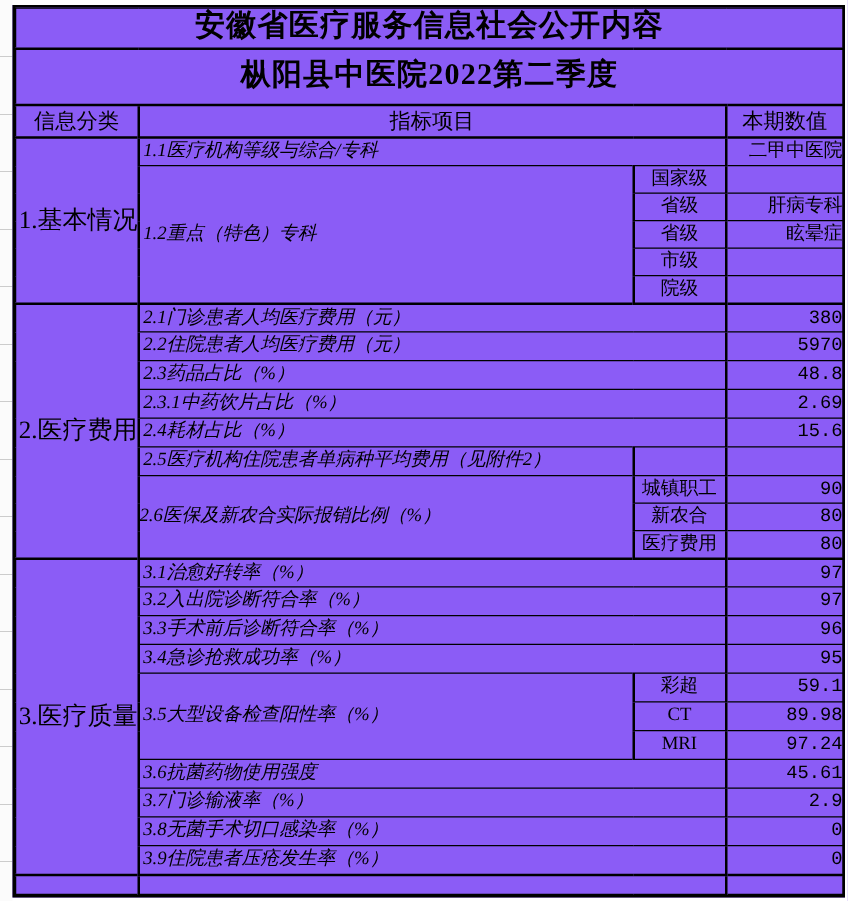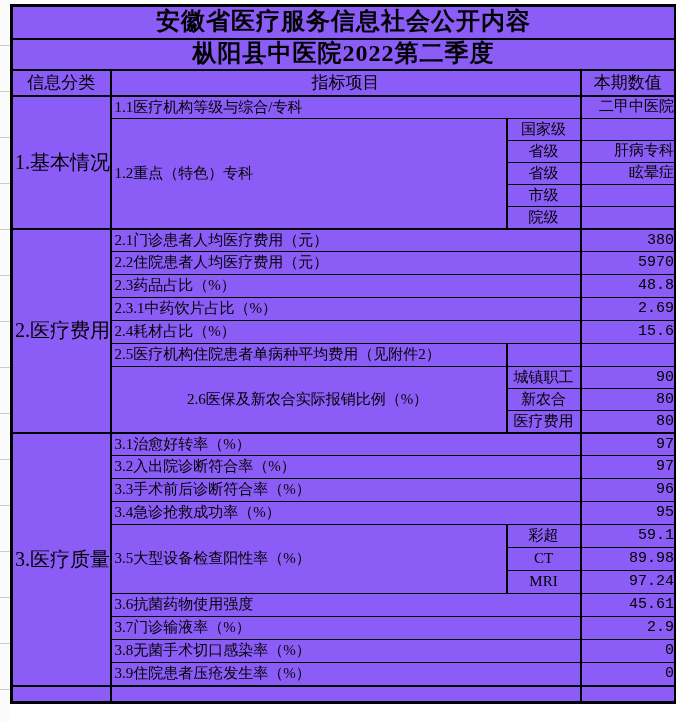--- a/index.html
+++ b/index.html
@@ -26,28 +26,28 @@
        font-size:15px; line-height:1.15; white-space:nowrap; }
 
   
   col.cA{width:98px;} col.cB{width:396px;} col.cC{width:74px;} col.cD{width:94px;}
 
   
   .bt2 td { border-top-width:2px; }
   td.v2 { border-left-width:2px; }
 
   
-  .rt1 td{height:32px;} .rt2 td{height:31px;} .rh td{height:26px;}
+  .rt1 td{height:32px;} .rt2 td{height:45px;} .rh td{height:26px;}
   .rb td{height:23px;} .rs td{height:22px;} .rp td{height:16px;}
 
   .title-cell { font-weight:bold; font-size:24px; text-align:center; letter-spacing:1px; }
   .head-cell  { font-weight:normal; font-size:17px; text-align:center; }
   .section-cell { text-align:left; padding-left:2px; font-size:20px; }
-  .label-cell { text-align:left; padding-left:3px; padding-right:2px; }
-  .label-center { text-align:center; padding-left:0; }
+  .label-cell { text-align:left; padding-left:3px; padding-right:2px;font-style:italic; }
+  .label-center { text-align:left; padding-left:0; }
   .sub-cell   { text-align:center; }
   .value-cell { text-align:right;font-family:Liberation Mono, monospace; }
 
   .watermark {
     position:absolute; right:2px; top:726px;
     font-family:"Liberation Sans", sans-serif;
     font-size:11px; font-weight:bold; color:#0a9f9f; letter-spacing:1px;
   }
 </style>
 </head>

